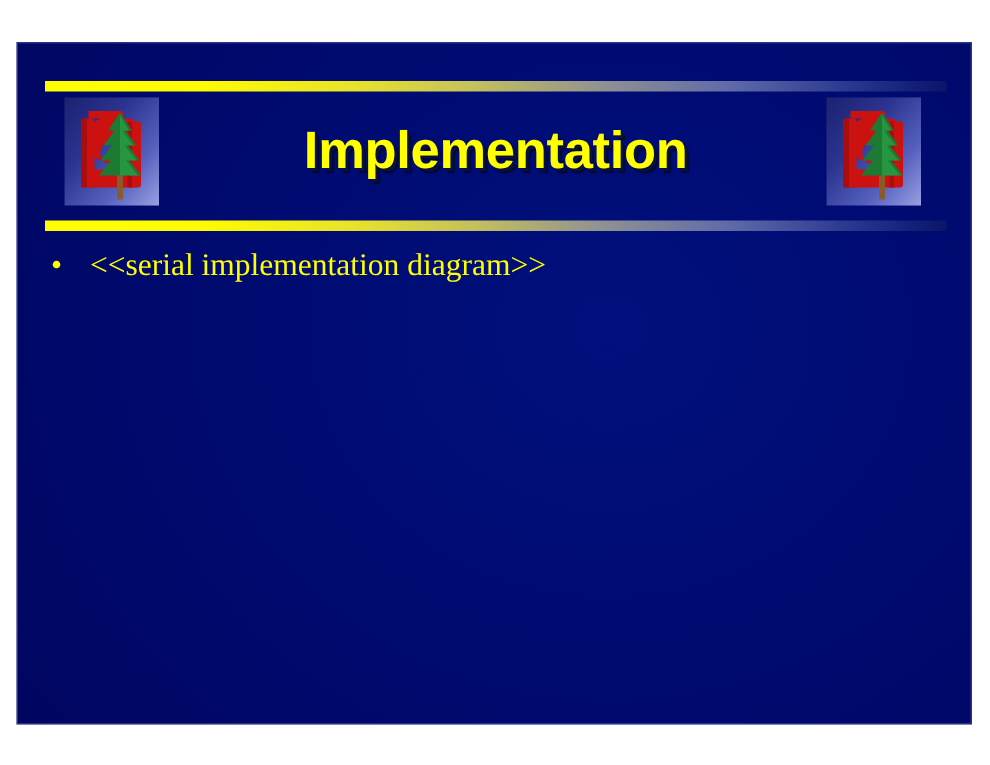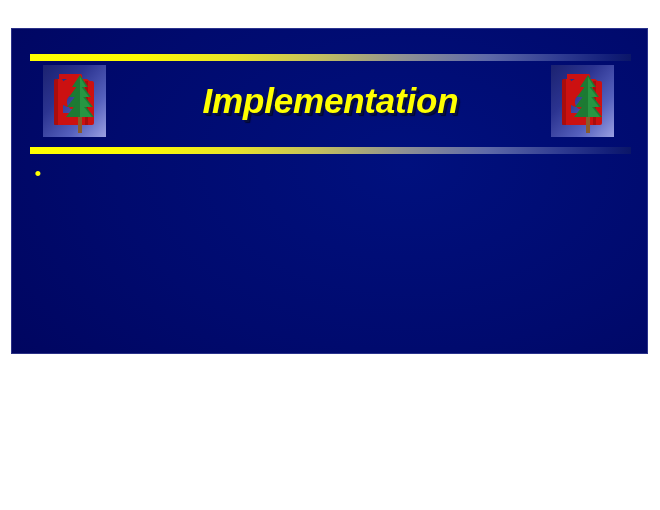--- a/index.html
+++ b/index.html
@@ -20,25 +20,24 @@
     height: 510px;
     background: #ffffff;
   }
 
   
   .slide {
     position: absolute;
     left: 11px;
     top: 28px;
     width: 637px;
-    height: 326px;
+    height: 455px;
     background:
       radial-gradient(120% 150% at 62% 42%, #00107e 0%, #000a6e 38%, #00045c 72%, #00023f 100%);
     overflow: hidden;
-    font-style: italic;
   }
   .slide-edge {
     position: absolute;
     left: 0; top: 0; right: 0; bottom: 0;
     box-shadow: inset 0 0 0 1px rgba(120,130,200,0.35);
     pointer-events: none;
   }
 
   
   .title-band {
@@ -217,19 +216,20 @@
           </g>
         </svg>
       </div>
 
       <div class="rule bottom"></div>
     </div>
 
     <div class="body-area">
       <div class="bullet-row">
         <span class="bullet-dot">•</span>
+        <span class="bullet-text">&lt;&lt;serial implementation diagram&gt;&gt;</span>
       </div>
     </div>
 
     <div class="slide-edge"></div>
   </div>
 
 </div>
 
 </body></html>

